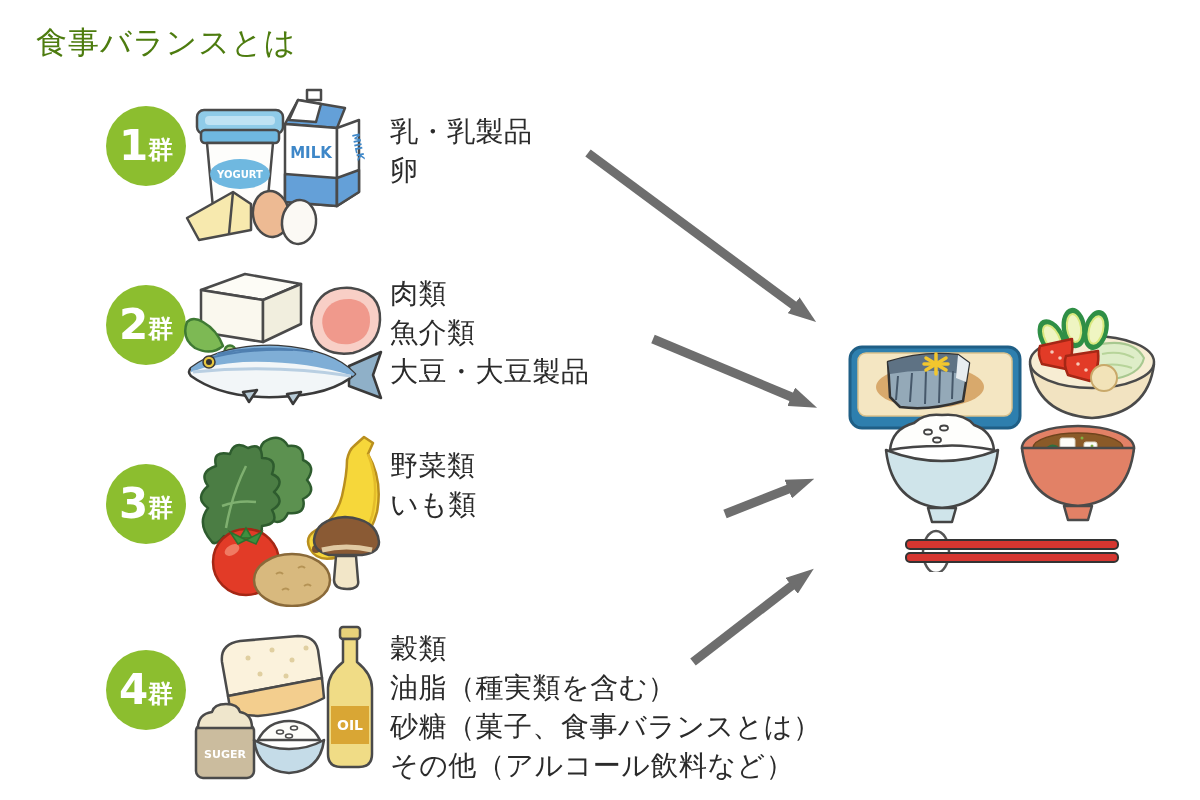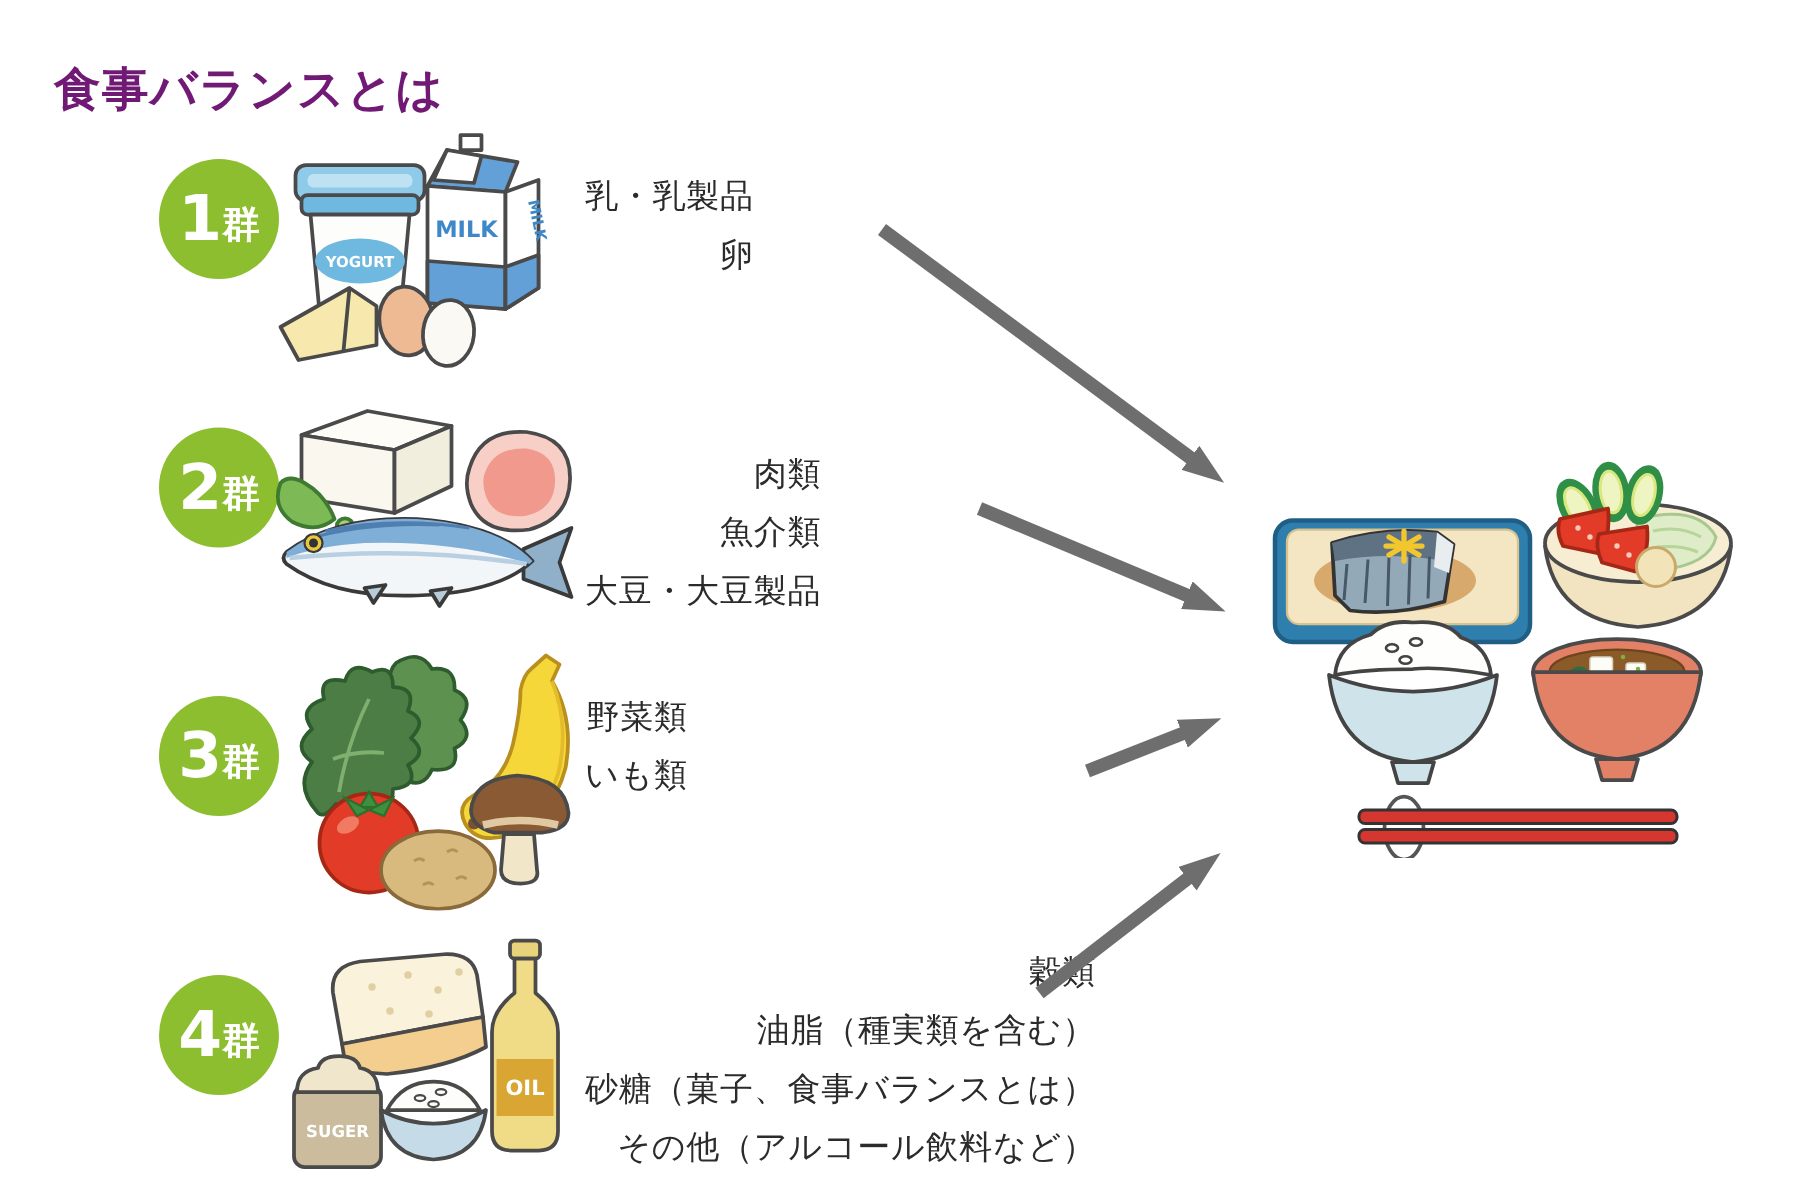--- a/index.html
+++ b/index.html
@@ -1,31 +1,31 @@
 <!DOCTYPE html>
 <html lang="ja"><head>
 <meta charset="utf-8">
 <style>
   html,body{margin:0;padding:0;background:#fff;}
   .canvas{
     position:relative;width:1200px;height:800px;background:#ffffff;overflow:hidden;
     font-family:"DejaVu Sans","Liberation Sans",sans-serif;
   }
   .title{
-    position:absolute;left:36px;top:22px;font-size:31px;font-weight:bold;
-    color:#701a75;letter-spacing:1px;margin-top:17px;
+    position:absolute;left:36px;top:22px;font-size:31px;font-weight:normal;
+    color:#4d7c0f;letter-spacing:1px;
   }
   .badge{
     position:absolute;width:80px;height:80px;border-radius:50%;background:#8CBE2F;
     display:flex;align-items:center;justify-content:center;color:#fff;font-weight:bold;
   }
   .badge .num{font-size:42px;line-height:1;}
   .badge .suffix{font-size:25px;line-height:1;margin-top:6px;}
   .labels{position:absolute;left:390px;color:#2B2B2B;}
-  .labels .line{font-size:22px;line-height:39px;white-space:nowrap;letter-spacing:0.5px;text-align:right;}
+  .labels .line{font-size:28px;line-height:39px;white-space:nowrap;letter-spacing:0.5px;}
   .illus{position:absolute;}
   .arrow-layer{position:absolute;left:0;top:0;pointer-events:none;}
   svg text{font-family:"DejaVu Sans","Liberation Sans",sans-serif;font-weight:bold;}
 </style>
 </head>
 <body>
 
 <div class="canvas">
 
   <div class="title">食事バランスとは</div>
@@ -182,26 +182,26 @@
       <ellipse cx="106" cy="106" rx="3.5" ry="2" fill="none" stroke-width="1.5"></ellipse>
       <ellipse cx="101" cy="114" rx="3.5" ry="2" fill="none" stroke-width="1.5"></ellipse>
       <path d="M66,118 Q70,149 101,151 Q132,149 136,118 Q120,127 101,127 Q82,127 66,118 Z" fill="#C5DCE8"></path>
     </g>
   </svg>
 
   <div class="labels" style="top:112px;">
     <div class="line">乳・乳製品</div>
     <div class="line">卵</div>
   </div>
-  <div class="labels" style="top:297px;">
+  <div class="labels" style="top:276px;font-family:Liberation Mono, monospace;">
     <div class="line">肉類</div>
     <div class="line">魚介類</div>
     <div class="line">大豆・大豆製品</div>
   </div>
-  <div class="labels" style="top:460px;font-family:Liberation Mono, monospace;">
+  <div class="labels" style="top:446px;">
     <div class="line">野菜類</div>
     <div class="line">いも類</div>
   </div>
   <div class="labels" style="top:629px;">
     <div class="line">穀類</div>
     <div class="line">油脂（種実類を含む）</div>
     <div class="line">砂糖（菓子、食事バランスとは）</div>
     <div class="line">その他（アルコール飲料など）</div>
   </div>
 

